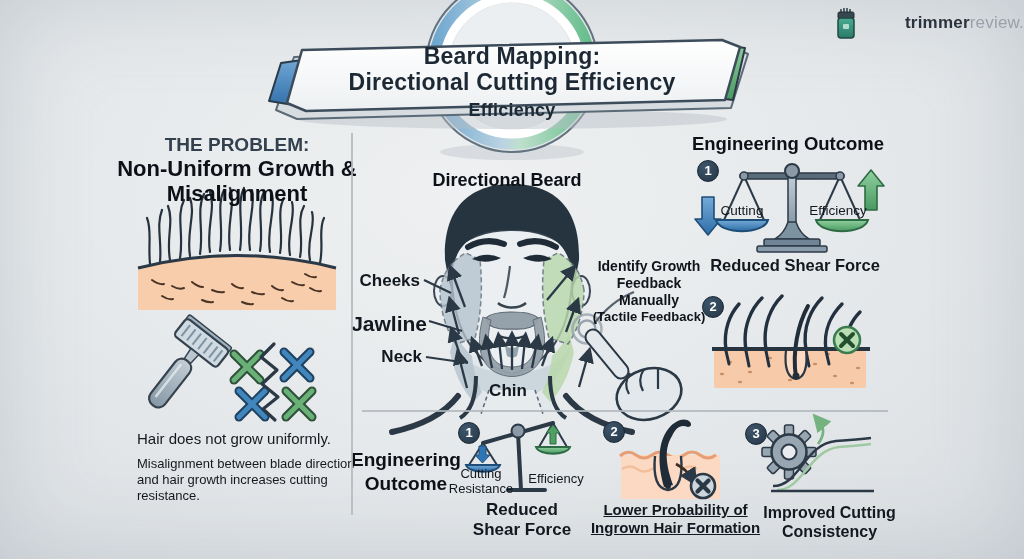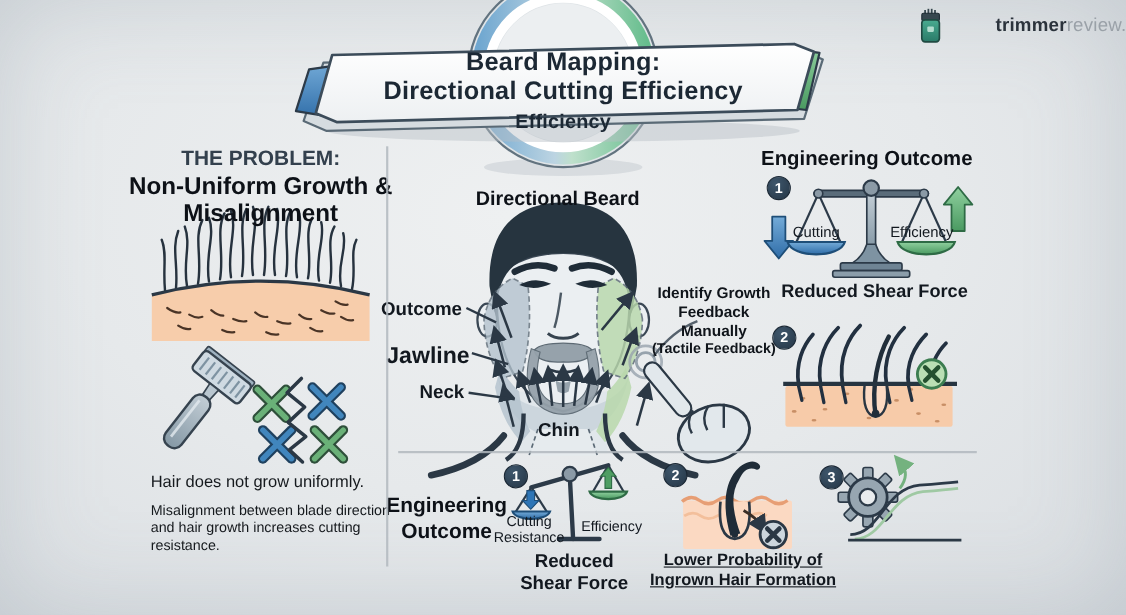--- a/index.html
+++ b/index.html
@@ -359,21 +359,21 @@
   <div class="t b c banner-line" style="left:292px;top:44px;width:440px;font-size:23px;">Beard Mapping:</div>
   <div class="t b c banner-line" style="left:292px;top:70px;width:440px;font-size:23px;">Directional Cutting Efficiency</div>
   <div class="t b c banner-line" style="left:292px;top:101px;width:440px;font-size:18px;">Efficiency</div>
 
   <div class="t b c kicker" style="left:157px;top:134px;width:160px;font-size:19px;">THE PROBLEM:</div>
   <div class="t b c" style="left:112px;top:156px;width:250px;font-size:22px;line-height:1.15;color:#0d1117;">Non-Uniform Growth &amp; Misalignment</div>
   <div class="t caption" style="left:137px;top:430px;width:230px;font-size:15px;">Hair does not grow uniformly.</div>
   <div class="t caption" style="left:137px;top:456px;width:230px;font-size:13px;">Misalignment between blade direction and hair growth increases cutting resistance.</div>
 
   <div class="t b c" style="left:417px;top:170px;width:180px;font-size:18px;color:#0d1117;">Directional Beard</div>
-  <div class="t b r" style="left:330px;top:271px;width:90px;font-size:17px;">Outcome</div>
+  <div class="t b r" style="left:330px;top:271px;width:90px;font-size:17px;">Cheeks</div>
   <div class="t b r" style="left:327px;top:312px;width:100px;font-size:21px;">Jawline</div>
   <div class="t b r" style="left:332px;top:347px;width:90px;font-size:17px;">Neck</div>
   <div class="t b c" style="left:478px;top:381px;width:60px;font-size:17px;">Chin</div>
   <div class="t b c note" style="left:589px;top:258px;width:120px;font-size:14px;">
     <span style="display:block">Identify Growth</span>
     <span style="display:block">Feedback</span>
     <span style="display:block">Manually</span>
     <span style="display:block;font-size:13px;">(Tactile Feedback)</span>
   </div>
 
@@ -385,14 +385,15 @@
   <div class="badge" style="left:702px;top:296px;">2</div>
 
   <div class="t b c" style="left:336px;top:448px;width:140px;font-size:19px;line-height:1.25;color:#0d1117;">Engineering Outcome</div>
   <div class="badge" style="left:458px;top:422px;">1</div>
   <div class="t c" style="left:443px;top:467px;width:76px;font-size:13px;line-height:1.15;">Cutting Resistance</div>
   <div class="t c" style="left:519px;top:471px;width:74px;font-size:13px;">Efficiency</div>
   <div class="t b c" style="left:468px;top:500px;width:108px;font-size:17px;line-height:1.15;">Reduced Shear Force</div>
   <div class="badge" style="left:603px;top:421px;">2</div>
   <div class="t b c" style="left:578px;top:501px;width:195px;font-size:15px;line-height:1.2;text-decoration:underline;">Lower Probability of Ingrown Hair Formation</div>
   <div class="badge" style="left:745px;top:423px;">3</div>
+  <div class="t b c" style="left:742px;top:503px;width:175px;font-size:16px;line-height:1.2;">Improved Cutting Consistency</div>
 
 </div>
 
 </body></html>

